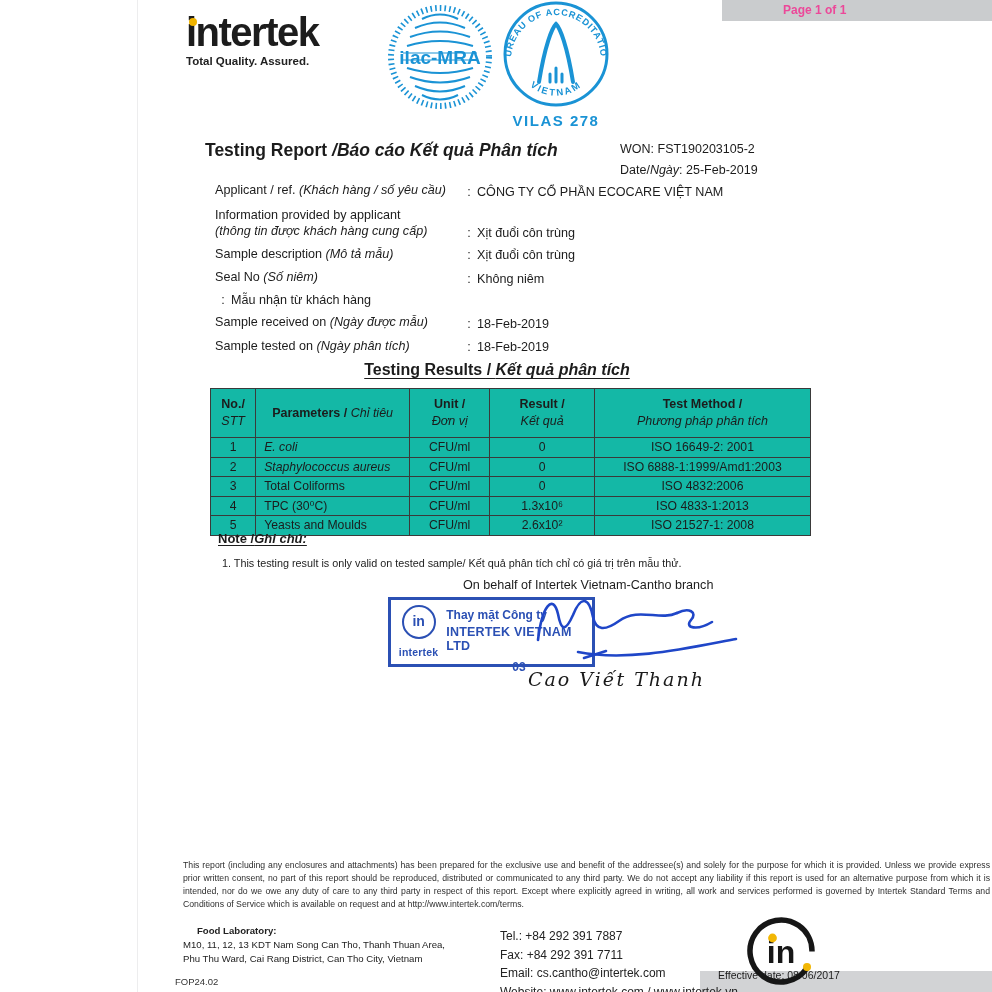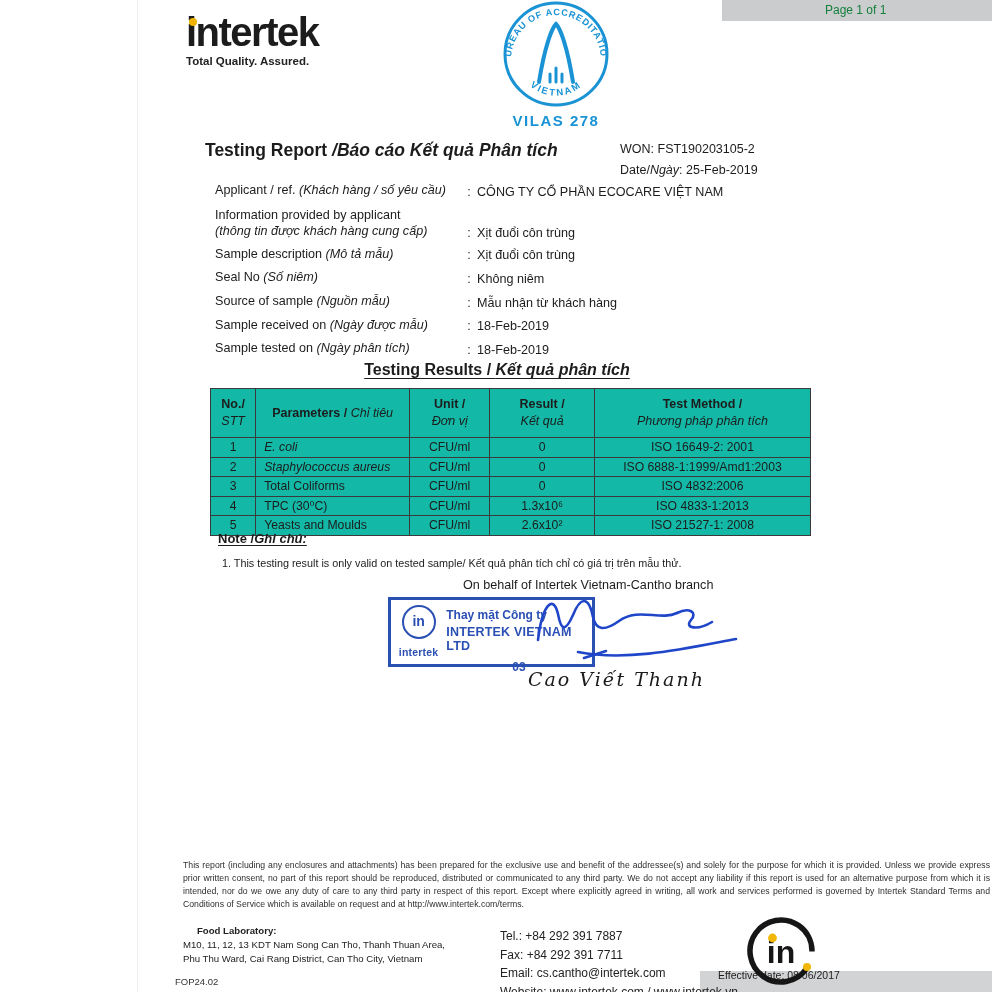--- a/index.html
+++ b/index.html
@@ -2,21 +2,21 @@
 <html><head>
 <meta charset="utf-8">
 <style>
   html,body{margin:0;padding:0;background:#ffffff;}
   .canvas{position:relative;width:992px;height:992px;background:#ffffff;overflow:hidden;
           font-family:"Liberation Sans","DejaVu Sans",sans-serif;color:#1c1c1c;}
   .abs{position:absolute;}
 
   
   .page-band{left:722px;top:0;width:270px;height:21px;background:#caccce;}
-  .page-indicator{left:825px;top:3px;font-size:12px;color:#15803d;}
+  .page-indicator{left:783px;top:3px;font-size:12px;color:#ec4899;font-weight:bold;}
   .page-edge{left:137px;top:0;width:1px;height:992px;background:#ededee;}
   .bottom-strip{left:700px;top:971px;width:292px;height:21px;background:#d2d3d5;}
 
   
   .brand{left:186px;top:12px;}
   .brand-word{position:relative;font-size:40px;font-weight:bold;letter-spacing:-1.5px;line-height:1;color:#1c1c1c;}
   .brand-dot{position:absolute;left:3px;top:6px;width:8px;height:8px;border-radius:50%;background:#f0b400;}
   .brand-tagline{font-size:11.5px;font-weight:bold;margin-top:3px;color:#222;}
 
   .ilac-seal{left:386px;top:3px;}
@@ -89,20 +89,42 @@
   <div class="abs bottom-strip"></div>
 
   <div class="abs brand">
     <div class="brand-word">
       <span>intertek</span>
       <span class="brand-dot"></span>
     </div>
     <div class="brand-tagline">Total Quality. Assured.</div>
   </div>
 
+  <div class="abs ilac-seal">
+    <svg width="108" height="108" viewBox="0 0 108 108">
+      <g stroke="#1a93d5" fill="none">
+        <circle cx="54" cy="54" r="49" stroke-width="6" stroke-dasharray="1.6 3.1"></circle>
+        <g stroke-width="2">
+          <path d="M 36,16 Q 54,7 72,16"></path>
+          <path d="M 29,25 Q 54,14 79,25"></path>
+          <path d="M 24,34 Q 54,23 84,34"></path>
+          <path d="M 21,43 Q 54,33 87,43"></path>
+          <path d="M 21,65 Q 54,75 87,65"></path>
+          <path d="M 24,74 Q 54,85 84,74"></path>
+          <path d="M 29,83 Q 54,94 79,83"></path>
+          <path d="M 36,92 Q 54,101 72,92"></path>
+        </g>
+        <g stroke-width="1.2">
+          <path d="M 17,50 H 91"></path>
+          <path d="M 17,57 H 91"></path>
+        </g>
+      </g>
+      <text x="54" y="61" text-anchor="middle" font-size="19" font-weight="bold" fill="#1a93d5">ilac-MRA</text>
+    </svg>
+  </div>
 
   <div class="abs bureau-seal">
     <svg width="118" height="132" viewBox="0 0 118 132">
       <defs>
         <path id="arcTop" d="M 14,60 A 45,45 0 1 1 104,60"></path>
         <path id="arcBot" d="M 23,73 A 40,40 0 0 0 95,73"></path>
       </defs>
       <circle cx="59" cy="54" r="51" stroke="#1a93d5" stroke-width="3" fill="none"></circle>
       <text font-size="9.2" font-weight="bold" fill="#1a93d5" letter-spacing="0.8">
         <textPath href="#arcTop" startOffset="50%" text-anchor="middle">BUREAU OF ACCREDITATION</textPath>
@@ -143,21 +165,20 @@
       <div class="label"><span>Sample description </span><span class="vi">(Mô tả mẫu)</span></div>
       <div class="colon">:</div>
       <div class="value">Xịt đuổi côn trùng</div>
     </div>
     <div class="info-row r4">
       <div class="label"><span>Seal No </span><span class="vi">(Số niêm)</span></div>
       <div class="colon">:</div>
       <div class="value">Không niêm</div>
     </div>
     <div class="info-row r5">
-      <div class="label"><span>Source of sample </span><span class="vi">(Nguồn mẫu)</span></div>
       <div class="colon">:</div>
       <div class="value">Mẫu nhận từ khách hàng</div>
     </div>
     <div class="info-row r6">
       <div class="label"><span>Sample received on </span><span class="vi">(Ngày được mẫu)</span></div>
       <div class="colon">:</div>
       <div class="value">18-Feb-2019</div>
     </div>
     <div class="info-row">
       <div class="label"><span>Sample tested on </span><span class="vi">(Ngày phân tích)</span></div>

